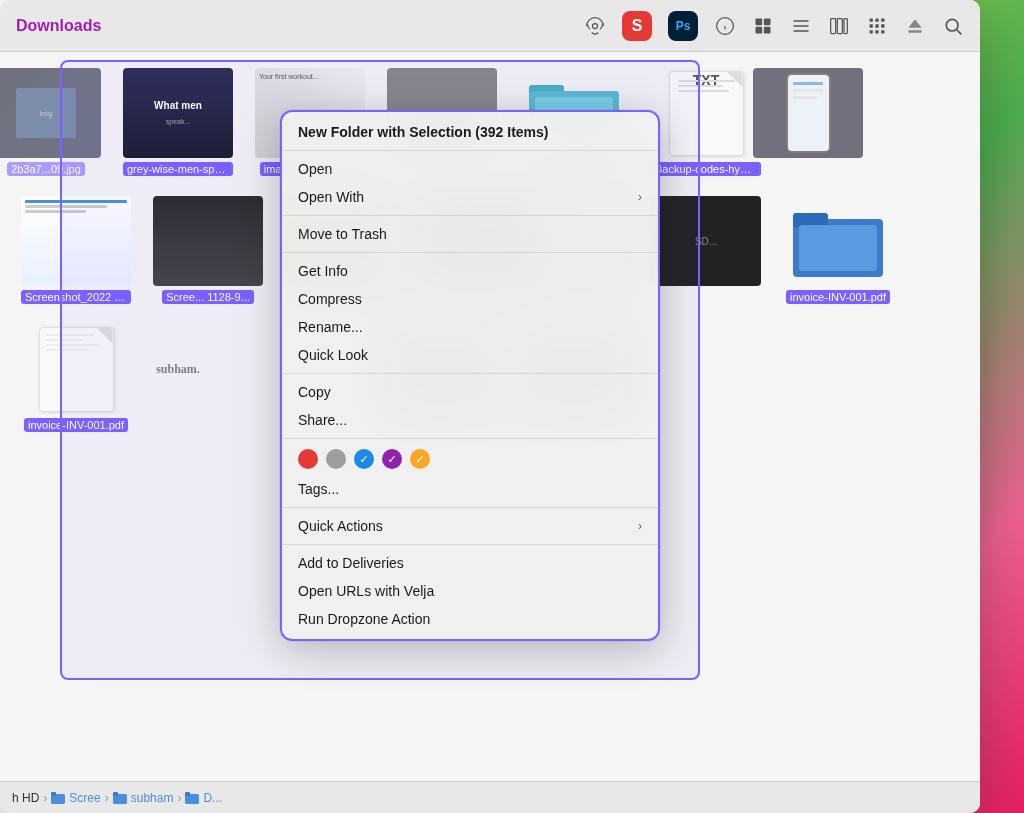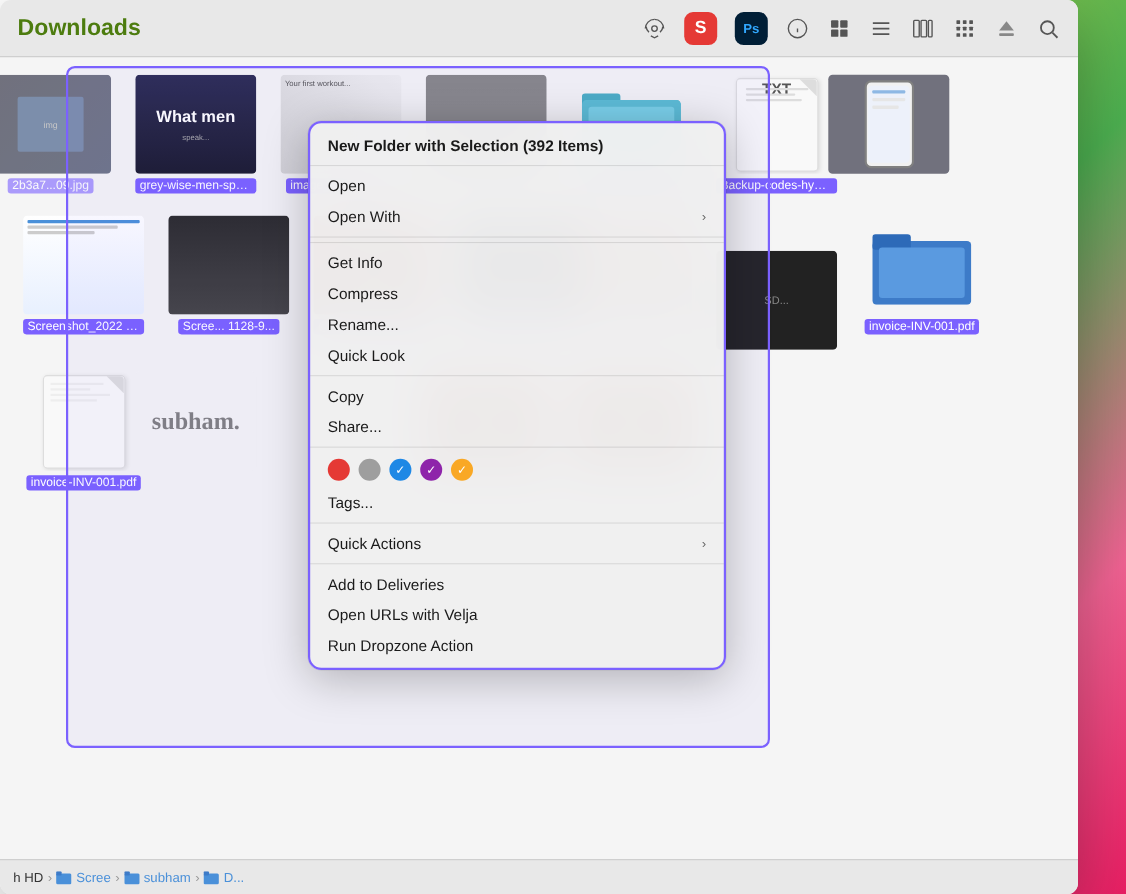--- a/index.html
+++ b/index.html
@@ -42,23 +42,23 @@
       display: flex;
       align-items: center;
       padding: 8px 16px;
       background: #e8e8e8;
       height: 52px;
       border-bottom: 1px solid #ccc;
       gap: 12px;
     }
 
     .toolbar-title {
-      font-size: 21px;
+      font-size: 16px;
       font-weight: 600;
-      color: #4d7c0f;
+      color: #a21caf;
       flex: 1;
     }
 
     .toolbar-icons {
       display: flex;
       align-items: center;
       gap: 16px;
     }
 
     .toolbar-icon {
@@ -107,21 +107,21 @@
       text-overflow: ellipsis;
       white-space: nowrap;
       background: #7B61FF;
       color: white;
       padding: 1px 4px;
       border-radius: 3px;
     }
 
     
     .thumb-dark { background: #2d2d2d; }
-    .thumb-dark2 { background: #c2410c; margin-top: 32px; }
+    .thumb-dark2 { background: #c2410c; }
 
     
     .breadcrumb {
       position: absolute;
       bottom: 0;
       left: 0;
       right: 0;
       height: 32px;
       background: #e8e8e8;
       border-top: 1px solid #ccc;
@@ -338,21 +338,21 @@
           <div style="width:60px;height:50px;background:#2d4a7a;border-radius:2px;display:flex;align-items:center;justify-content:center;font-size:8px;color:#aaa;">img</div>
         </div>
       </div>
       <div class="file-name" style="max-width:110px;white-space:nowrap;overflow:hidden;text-overflow:ellipsis;">2b3a7...09.jpg</div>
     </div>
 
     <div class="file-item">
       <div class="file-thumbnail" style="width:110px;height:90px;border-radius:4px;overflow:hidden;background:#1a1a2e;">
         <div style="width:100%;height:100%;display:flex;align-items:center;justify-content:center;background:linear-gradient(180deg,#2c2c54,#1a1a2e);">
           <div style="font-size:8px;color:#ddd;padding:4px;text-align:center;line-height:1.4;">
-            <div style="font-size:15px;font-weight:bold;color:#fff;margin-bottom:4px;">What men</div>
+            <div style="font-size:10px;font-weight:bold;color:#fff;margin-bottom:4px;">What men</div>
             <div style="font-size:7px;color:#aaa;">speak...</div>
           </div>
         </div>
       </div>
       <div class="file-name">grey-wise-men-speak-b...ethi.jpg</div>
     </div>
 
     <div class="file-item">
       <div class="file-thumbnail" style="width:110px;height:90px;border-radius:4px;overflow:hidden;background:#e8e8e8;">
         <div style="width:100%;height:100%;background:linear-gradient(45deg,#d4d4d4,#f0f0f0);display:flex;align-items:flex-start;justify-content:flex-start;padding:4px;">
@@ -486,21 +486,21 @@
             <div style="width:90%;height:2px;background:#eee;margin-bottom:3px;"></div>
             <div style="width:70%;height:2px;background:#eee;margin-bottom:3px;"></div>
           </div>
         </div>
       </div>
       <div class="file-name">invoice-INV-001.pdf</div>
     </div>
 
     <div class="file-item" style="margin-left:-30px; opacity:0.6;">
       <div class="file-thumbnail" style="width:110px;height:90px;border-radius:4px;overflow:hidden;background:#f5f5f5;display:flex;align-items:center;justify-content:center;">
-        <span style="font-family:serif;font-size:22px;font-weight:bold;color:#333;">subham.</span>
+        <span style="font-family:serif;font-size:12px;font-weight:bold;color:#333;">subham.</span>
       </div>
     </div>
 
     <div class="file-item" style="margin-left: 130px;">
       <div class="file-thumbnail" style="width:110px;height:90px;border-radius:4px;display:flex;align-items:center;justify-content:center;background:transparent;">
         <svg width="90" height="72" viewBox="0 0 90 72">
           <rect x="0" y="14" width="90" height="58" rx="4" fill="#5bbfd4"></rect>
           <rect x="0" y="8" width="35" height="14" rx="3" fill="#4aafc4"></rect>
           <rect x="6" y="20" width="78" height="46" rx="3" fill="#7ad4e8"></rect>
         </svg>
@@ -533,20 +533,23 @@
     </div>
     <div class="menu-separator"></div>
     <div class="menu-item">
       <span>Open</span>
     </div>
     <div class="menu-item has-arrow">
       <span>Open With</span>
       <span class="arrow">›</span>
     </div>
     <div class="menu-separator"></div>
+    <div class="menu-item">
+      <span>Move to Trash</span>
+    </div>
     <div class="menu-separator"></div>
     <div class="menu-item">
       <span>Get Info</span>
     </div>
     <div class="menu-item">
       <span>Compress</span>
     </div>
     <div class="menu-item">
       <span>Rename...</span>
     </div>

